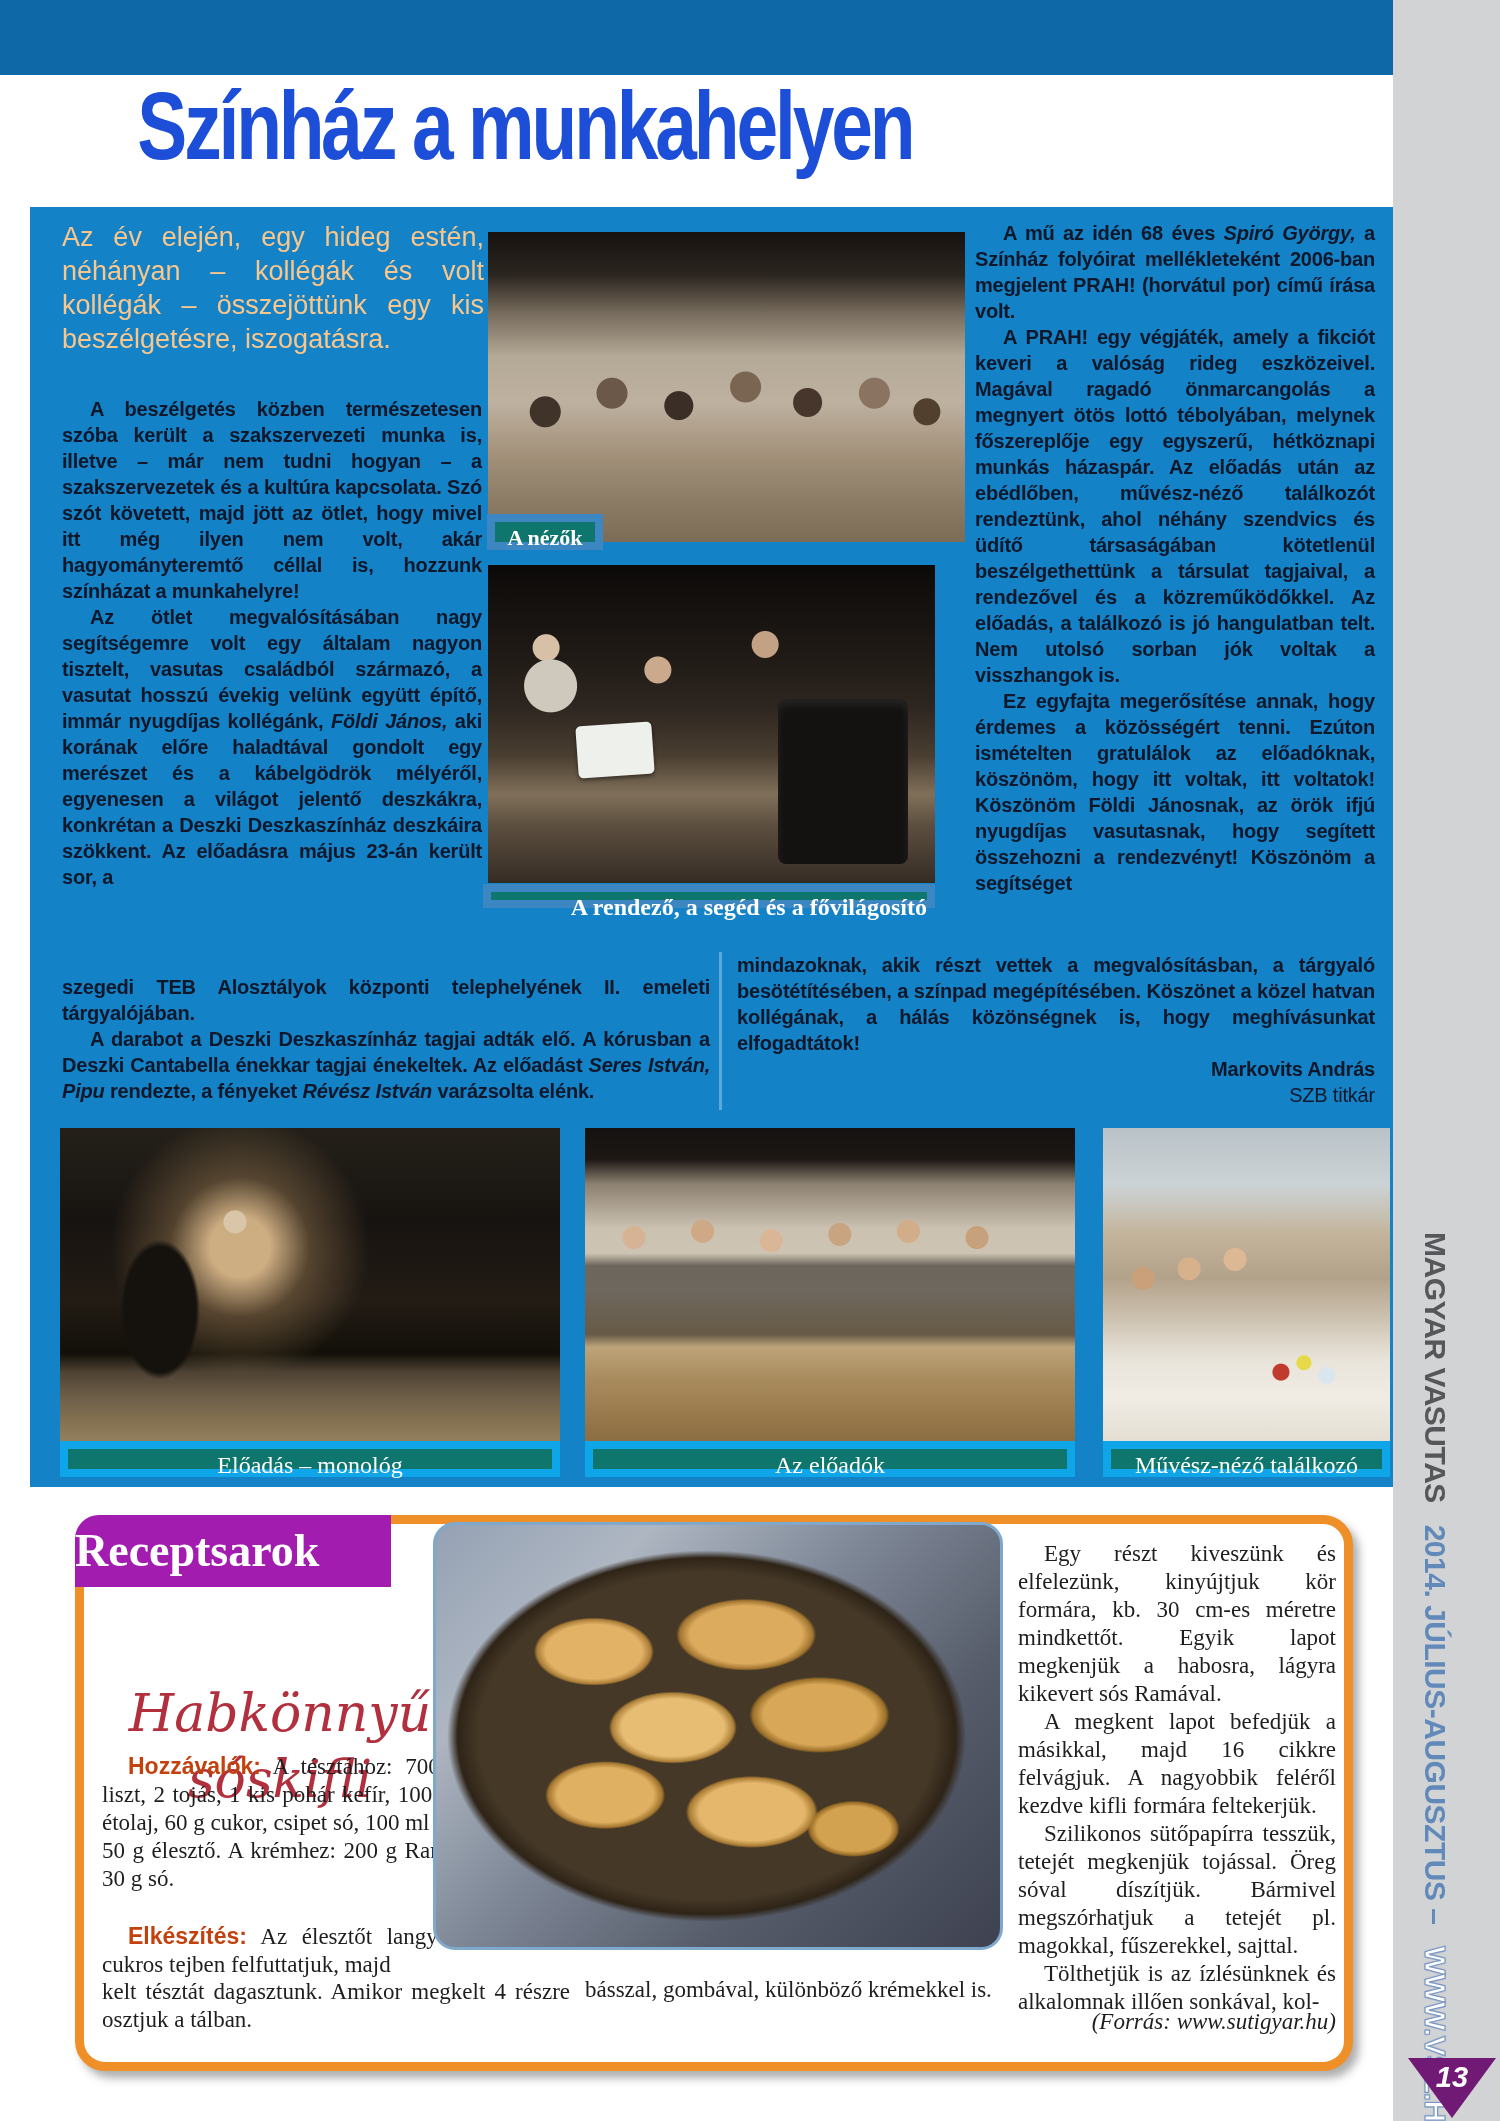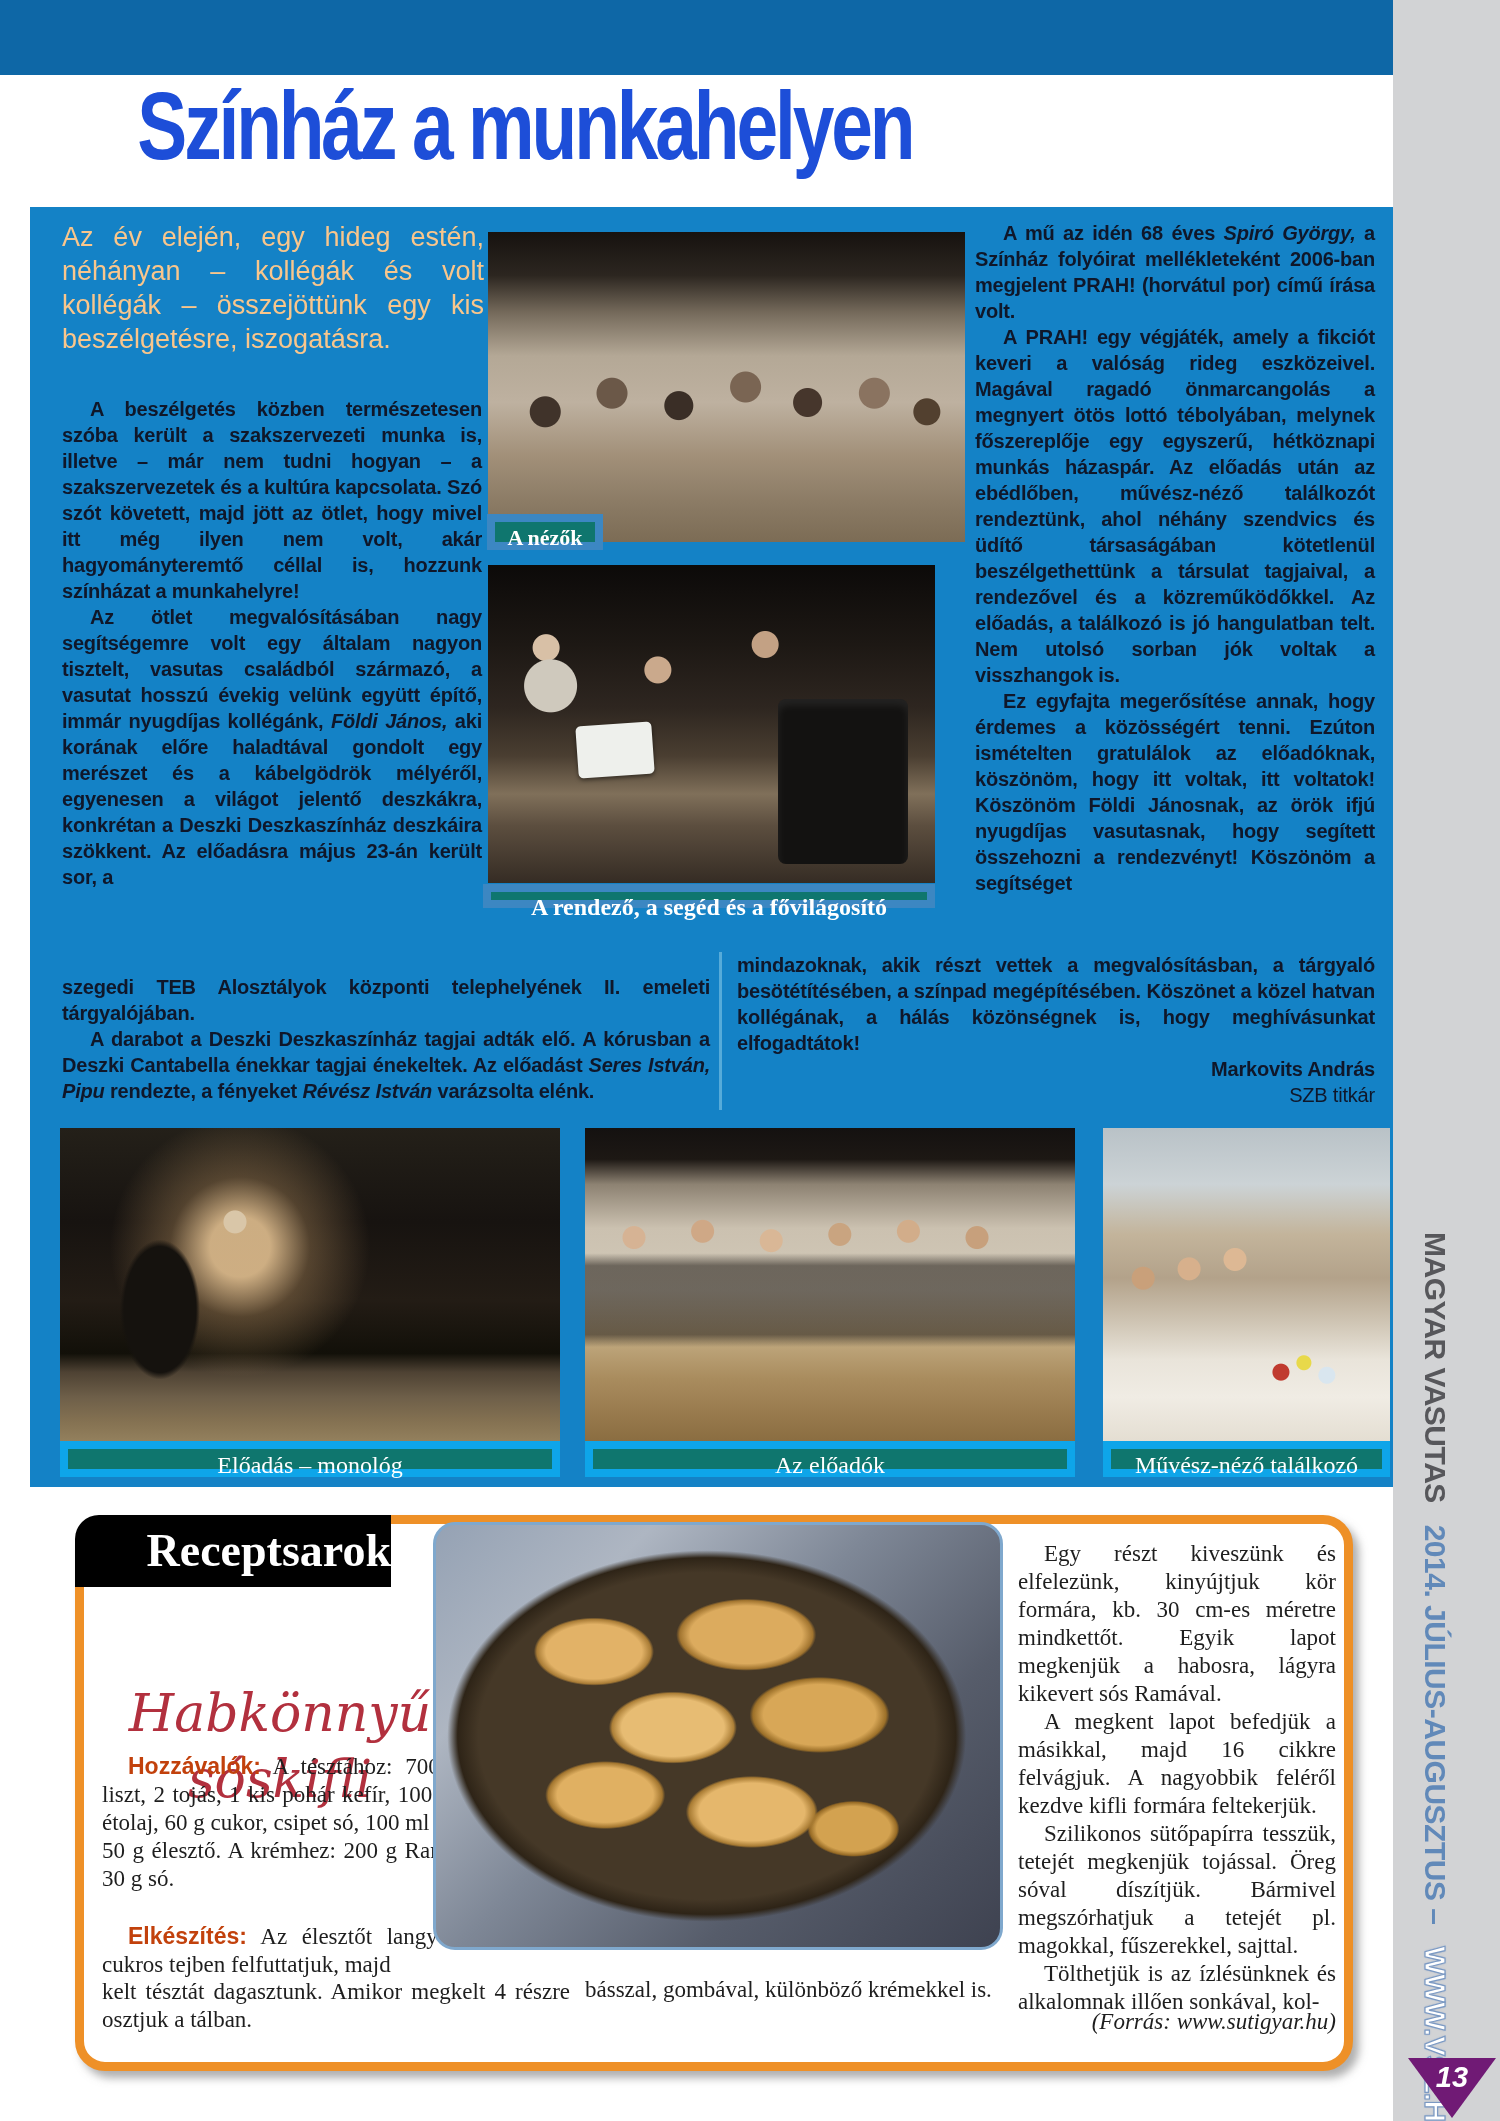--- a/index.html
+++ b/index.html
@@ -88,32 +88,32 @@
       radial-gradient(circle at 14% 48%, #c9a07a 0 11px, transparent 12px),
       radial-gradient(circle at 46% 42%, #ddb894 0 11px, transparent 12px),
       linear-gradient(180deg, #b9c2c7 0%, #ccd3d6 18%, #c3b49b 34%, #b3a28a 48%,
                       #cfc5b4 62%, #e9e4da 74%, #f0ece4 86%, #e4ded2 100%); }
 
   .caption-tag { position:absolute; background:#0f766e; border:8px solid #0ea5e9; color:#ffffff;
                  font-family:"Liberation Serif", serif; text-align:center; box-sizing:border-box; }
   .cap1 { left:487px; top:514px; width:116px; height:36px; font-size:22px; font-weight:bold; line-height:32px;
           border-color:#3c87c2; }
   .cap2 { left:483px; top:884px; width:452px; height:24px; font-size:24px; font-weight:bold; line-height:30px;
-          border-color:#3c87c2; }
+          border-color:#3c87c2;text-align:right; }
   .cap3 { left:60px;  top:1441px; width:500px; height:36px; font-size:24px; line-height:32px; }
   .cap4 { left:585px; top:1441px; width:490px; height:36px; font-size:24px; line-height:32px; }
   .cap5 { left:1103px; top:1441px; width:287px; height:36px; font-size:24px; line-height:32px; }
 
   
   .recipe-box { position:absolute; left:75px; top:1515px; width:1278px; height:556px; box-sizing:border-box;
                 background:#ffffff; border:9px solid #ee9027; border-radius:30px;
                 box-shadow:6px 7px 8px rgba(110,110,110,0.55); }
-  .recipe-header { position:absolute; left:75px; top:1515px; width:316px; height:72px; background:#000000;
+  .recipe-header { position:absolute; left:75px; top:1515px; width:316px; height:72px; background:#a21caf;
                    border-radius:24px 0 0 0; color:#ffffff; font-family:"Liberation Serif", serif;
-                   font-weight:bold; font-size:46px; text-align:right; line-height:72px; }
+                   font-weight:bold; font-size:46px; text-align:left; line-height:72px; }
   .recipe-title { position:absolute; left:100px; top:1680px; width:360px; text-align:center;
                   color:#b2303e; font-family:"DejaVu Serif", serif; font-style:italic;
                   font-size:52px; line-height:66px; }
   .recipe-text { font-family:"Liberation Serif", serif; font-size:23px; line-height:28px;
                  color:#1e1e1e; text-align:justify; }
   .recipe-text p { margin:0; text-indent:26px; }
   .recipe-label { color:#c2410c; font-family:Liberation Sans, sans-serif; font-weight:bold; }
   .rec-ingredients { position:absolute; left:102px; top:1752px; width:362px; }
   .rec-prep        { position:absolute; left:102px; top:1922px; width:362px; }
   .rec-prep-wide   { position:absolute; left:102px; top:1978px; width:468px; }

